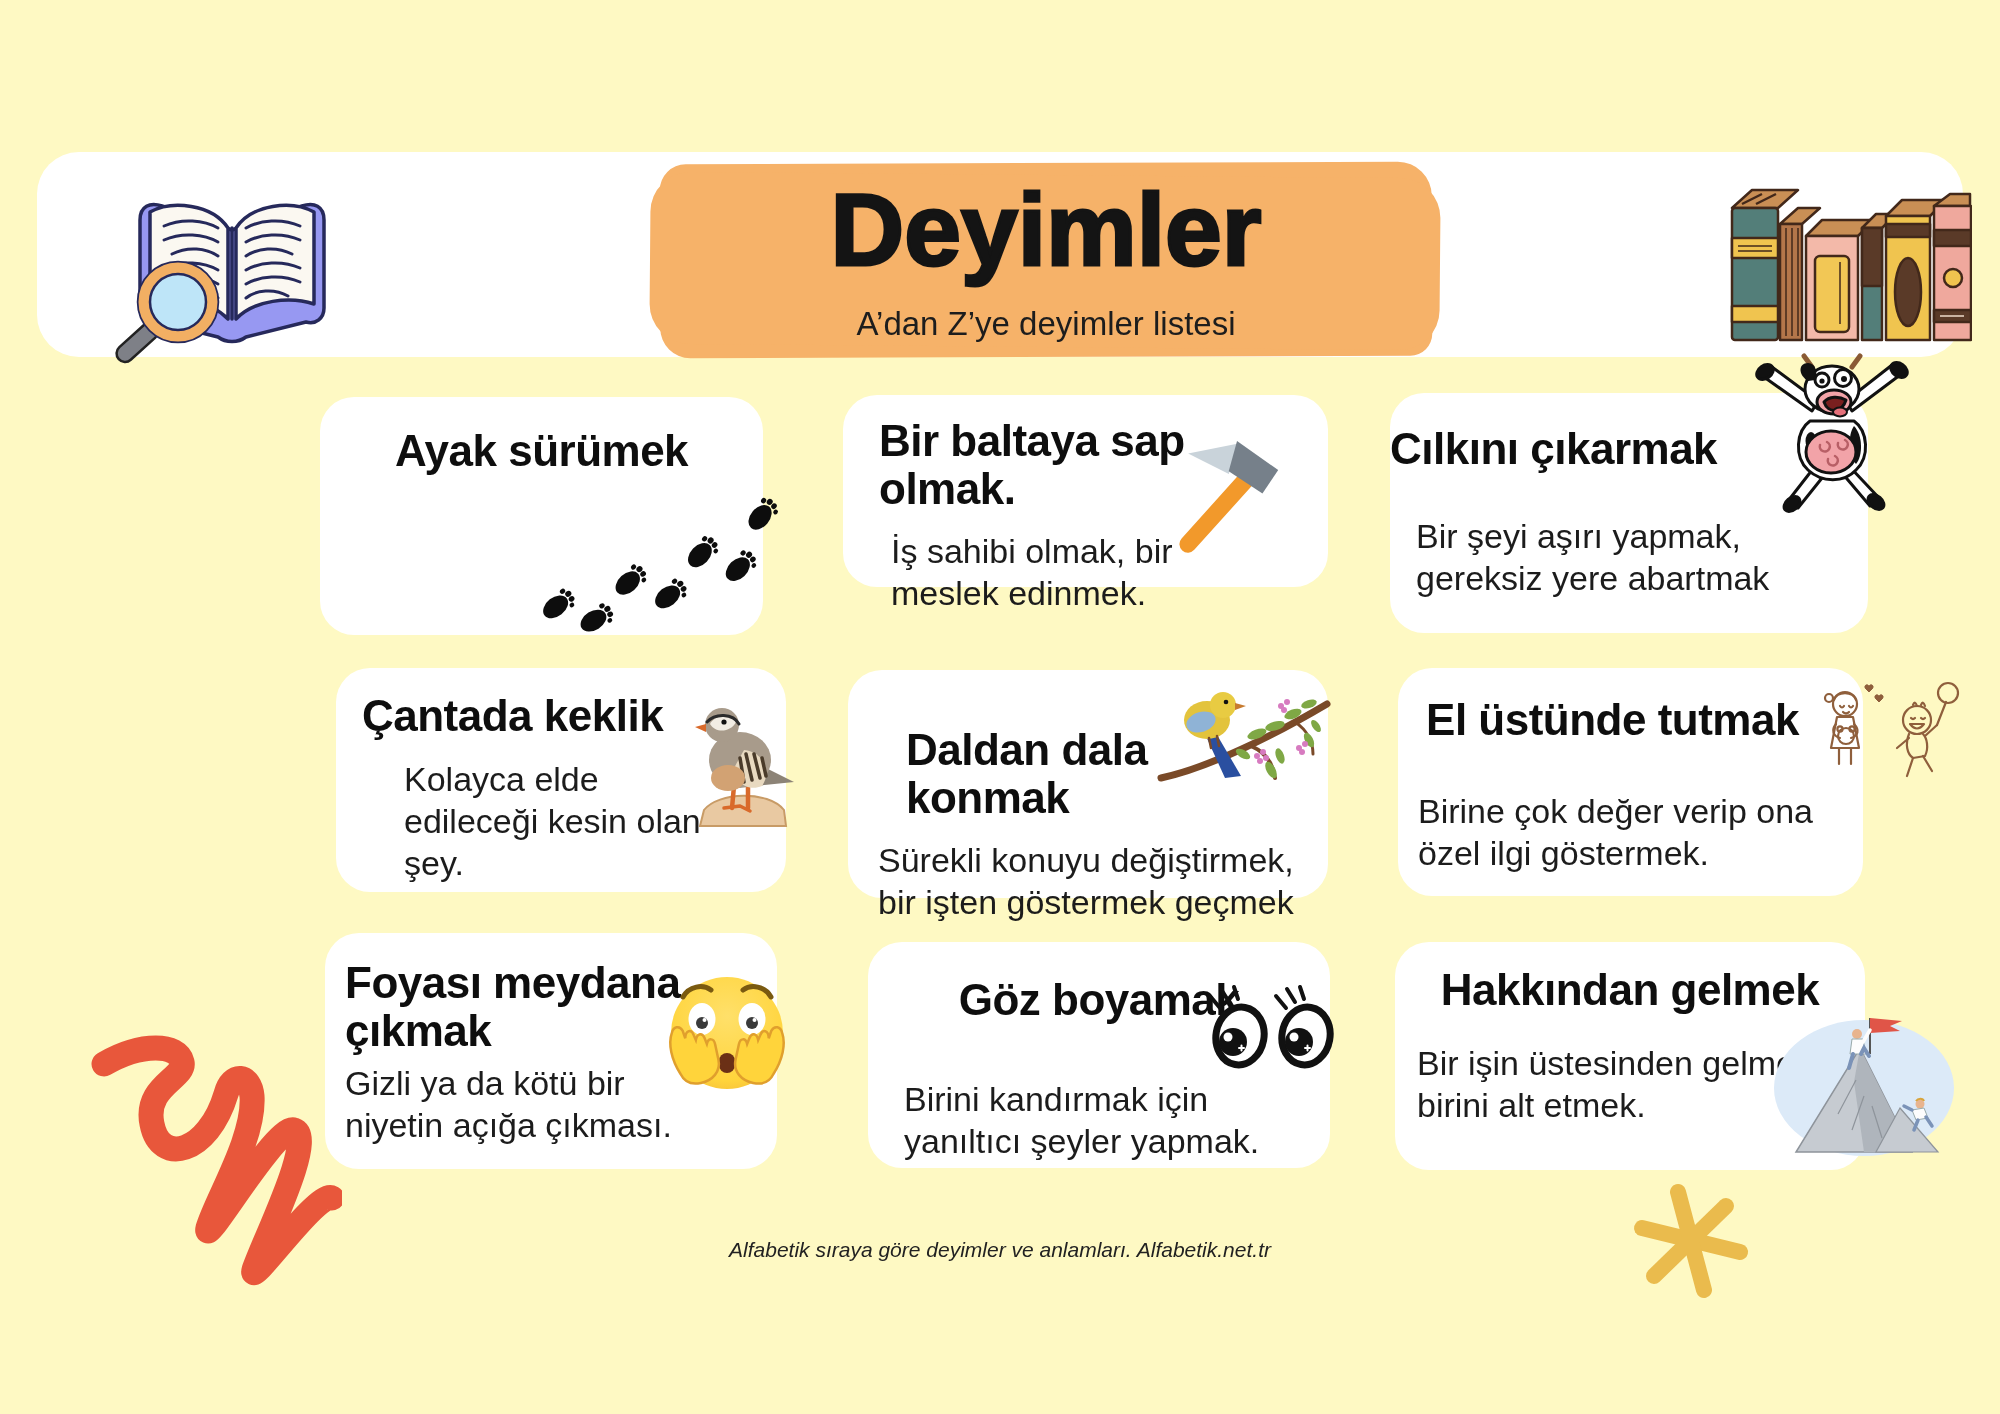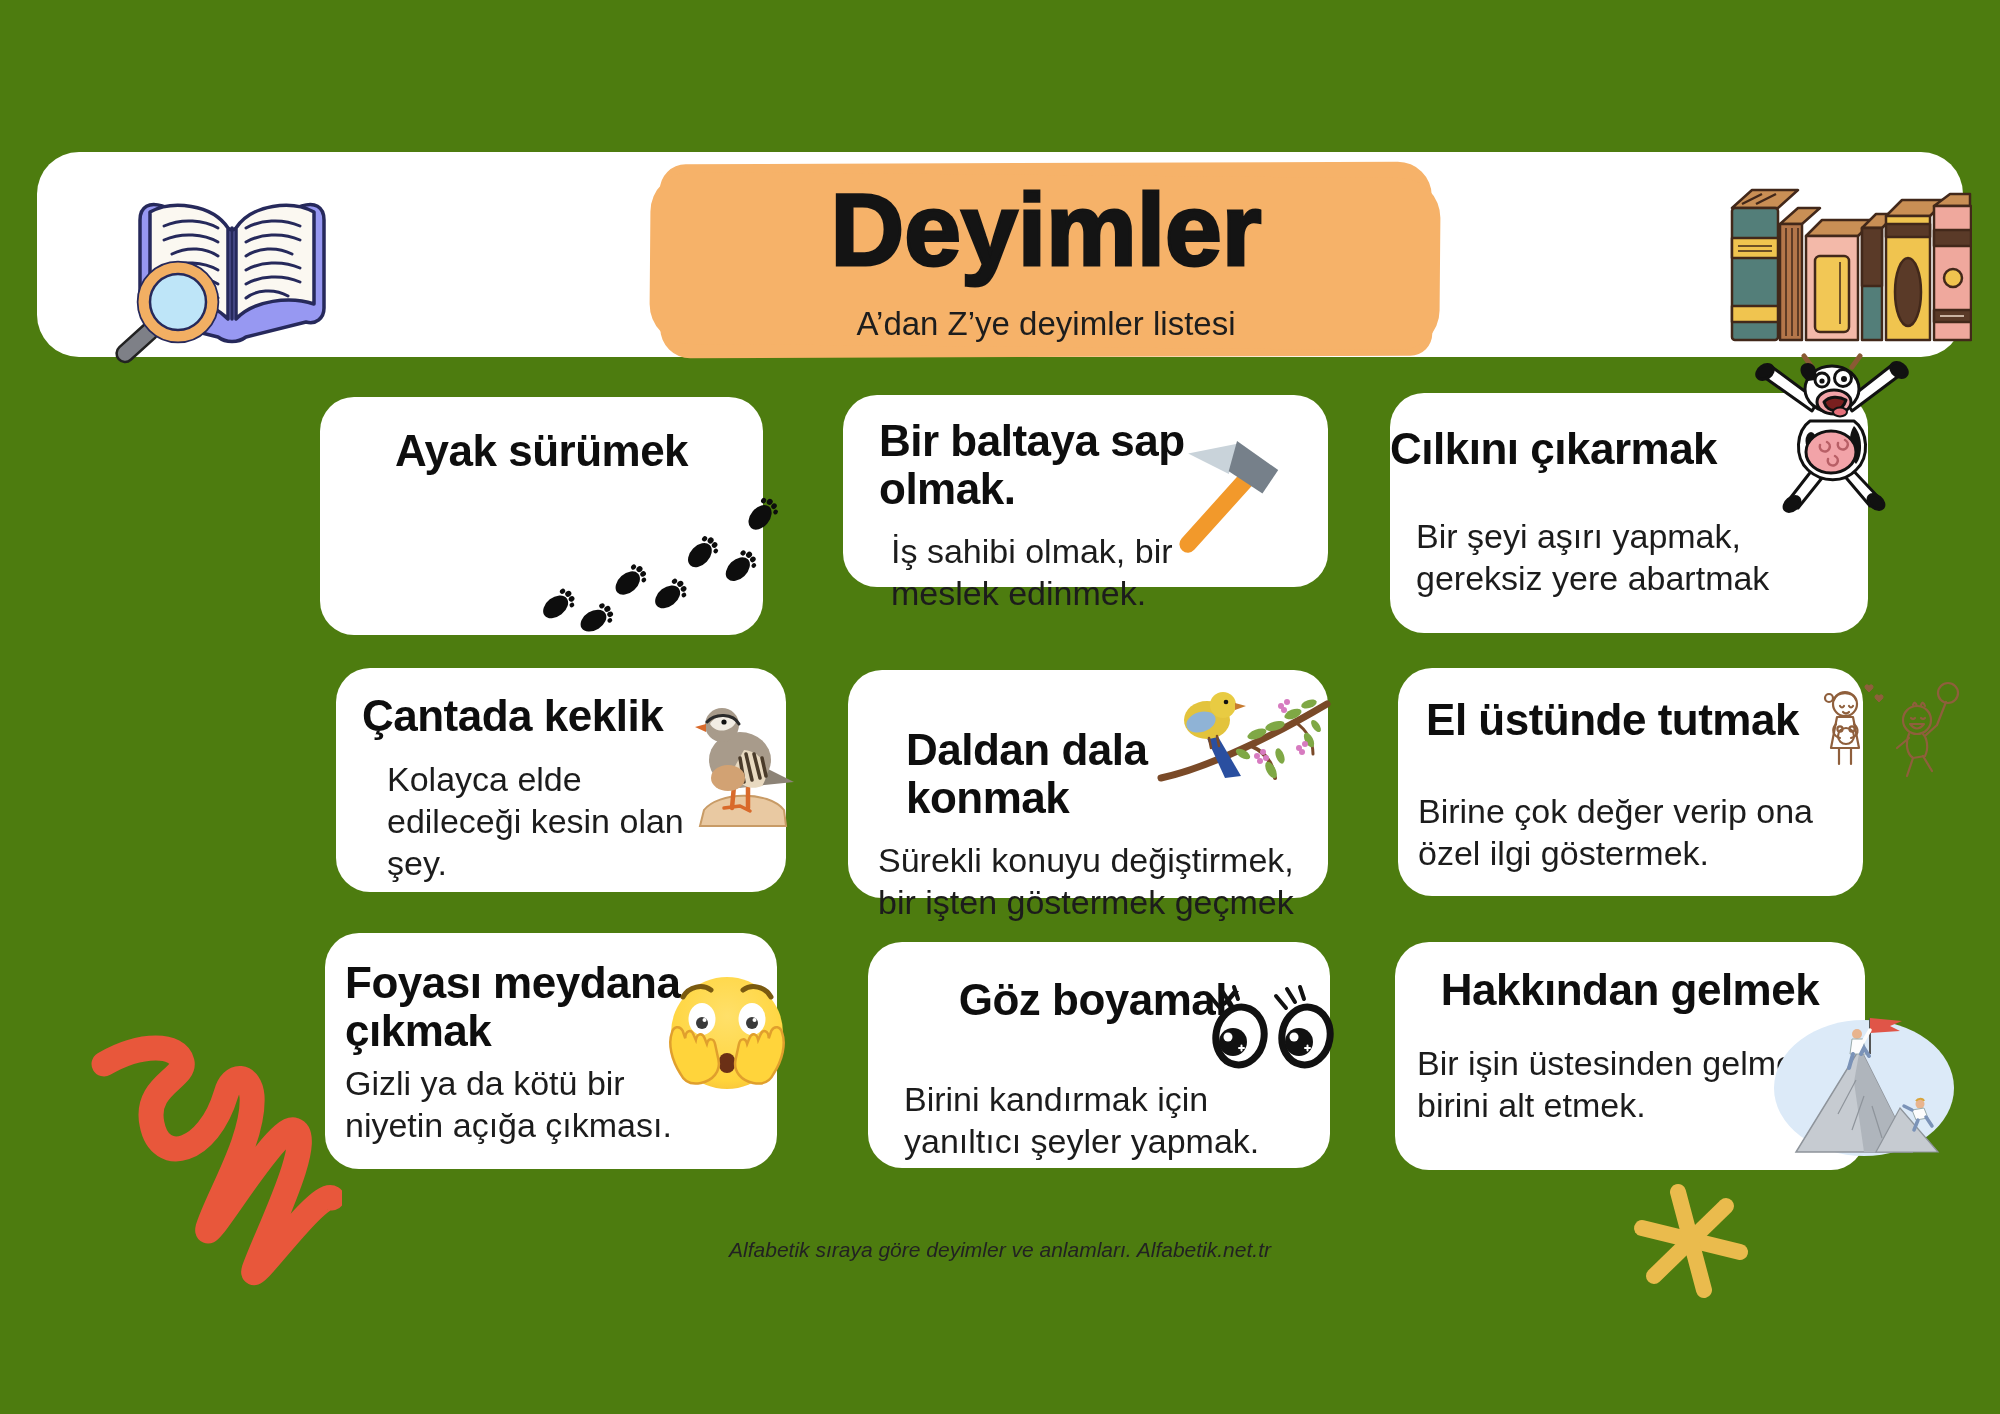--- a/index.html
+++ b/index.html
@@ -1,16 +1,16 @@
 <!DOCTYPE html>
 <html><head>
 <meta charset="utf-8">
 <style>
   html,body{margin:0;padding:0;background:#F0EADF;}
-  .stage{position:relative;width:2000px;height:1414px;background:#4d7c0f;overflow:hidden;
+  .stage{position:relative;width:2000px;height:1414px;background:#fef9c3;overflow:hidden;
          font-family:"Liberation Sans", sans-serif;color:#111;}
   
   .header-band{position:absolute;left:37px;top:152px;width:1926px;height:205px;
                background:#FFFFFF;border-radius:42px;}
   .brush{position:absolute;left:660px;top:163px;width:772px;height:194px;
          background:#F6B269;border-radius:26px 34px 22px 30px;transform:rotate(-.2deg);}
   .brush:before{content:"";position:absolute;left:-10px;top:12px;right:-8px;bottom:10px;
                 background:#F6B269;border-radius:40px;transform:rotate(.7deg);z-index:-1;}
   .main-title{position:absolute;left:660px;top:172px;width:772px;text-align:center;
               font-size:102px;font-weight:bold;letter-spacing:0;color:#141414;
@@ -23,21 +23,21 @@
   .title{font-weight:bold;font-size:44px;color:#0e0e0e;line-height:1.08;letter-spacing:-.5px;}
   .meaning{font-size:34px;color:#1c1c1c;line-height:1.24;}
   .card-icon{position:absolute;}
   .c1 .title{text-align:center;padding-top:30px;}
   .c1 .meaning{padding:28px 0 0 60px;width:330px;}
   .c2 .title{padding:22px 0 0 36px;width:330px;}
   .c2 .meaning{padding:18px 0 0 48px;width:360px;}
   .c3 .title{text-align:left;padding:32px 70px 0 0;}
   .c3 .meaning{padding:42px 0 0 26px;width:440px;}
   .c4 .title{padding:24px 0 0 26px;}
-  .c4 .meaning{padding:18px 0 0 51px;width:300px;}
+  .c4 .meaning{padding:18px 0 0 68px;width:300px;}
   .c5 .title{padding:16px 0 0 58px;width:280px;margin-top:40px;}
   .c5 .meaning{padding:18px 0 0 30px;width:450px;}
   .c6 .title{text-align:center;padding:28px 36px 0 0;}
   .c6 .meaning{padding:46px 0 0 20px;width:445px;}
   .c7 .title{padding:26px 0 0 20px;width:340px;}
   .c7 .meaning{padding:8px 0 0 20px;width:340px;}
   .c8 .title{text-align:center;padding-top:34px;}
   .c8 .meaning{padding:54px 0 0 36px;width:390px;}
   .c9 .title{text-align:center;padding-top:24px;}
   .c9 .meaning{padding:28px 0 0 22px;width:445px;}

